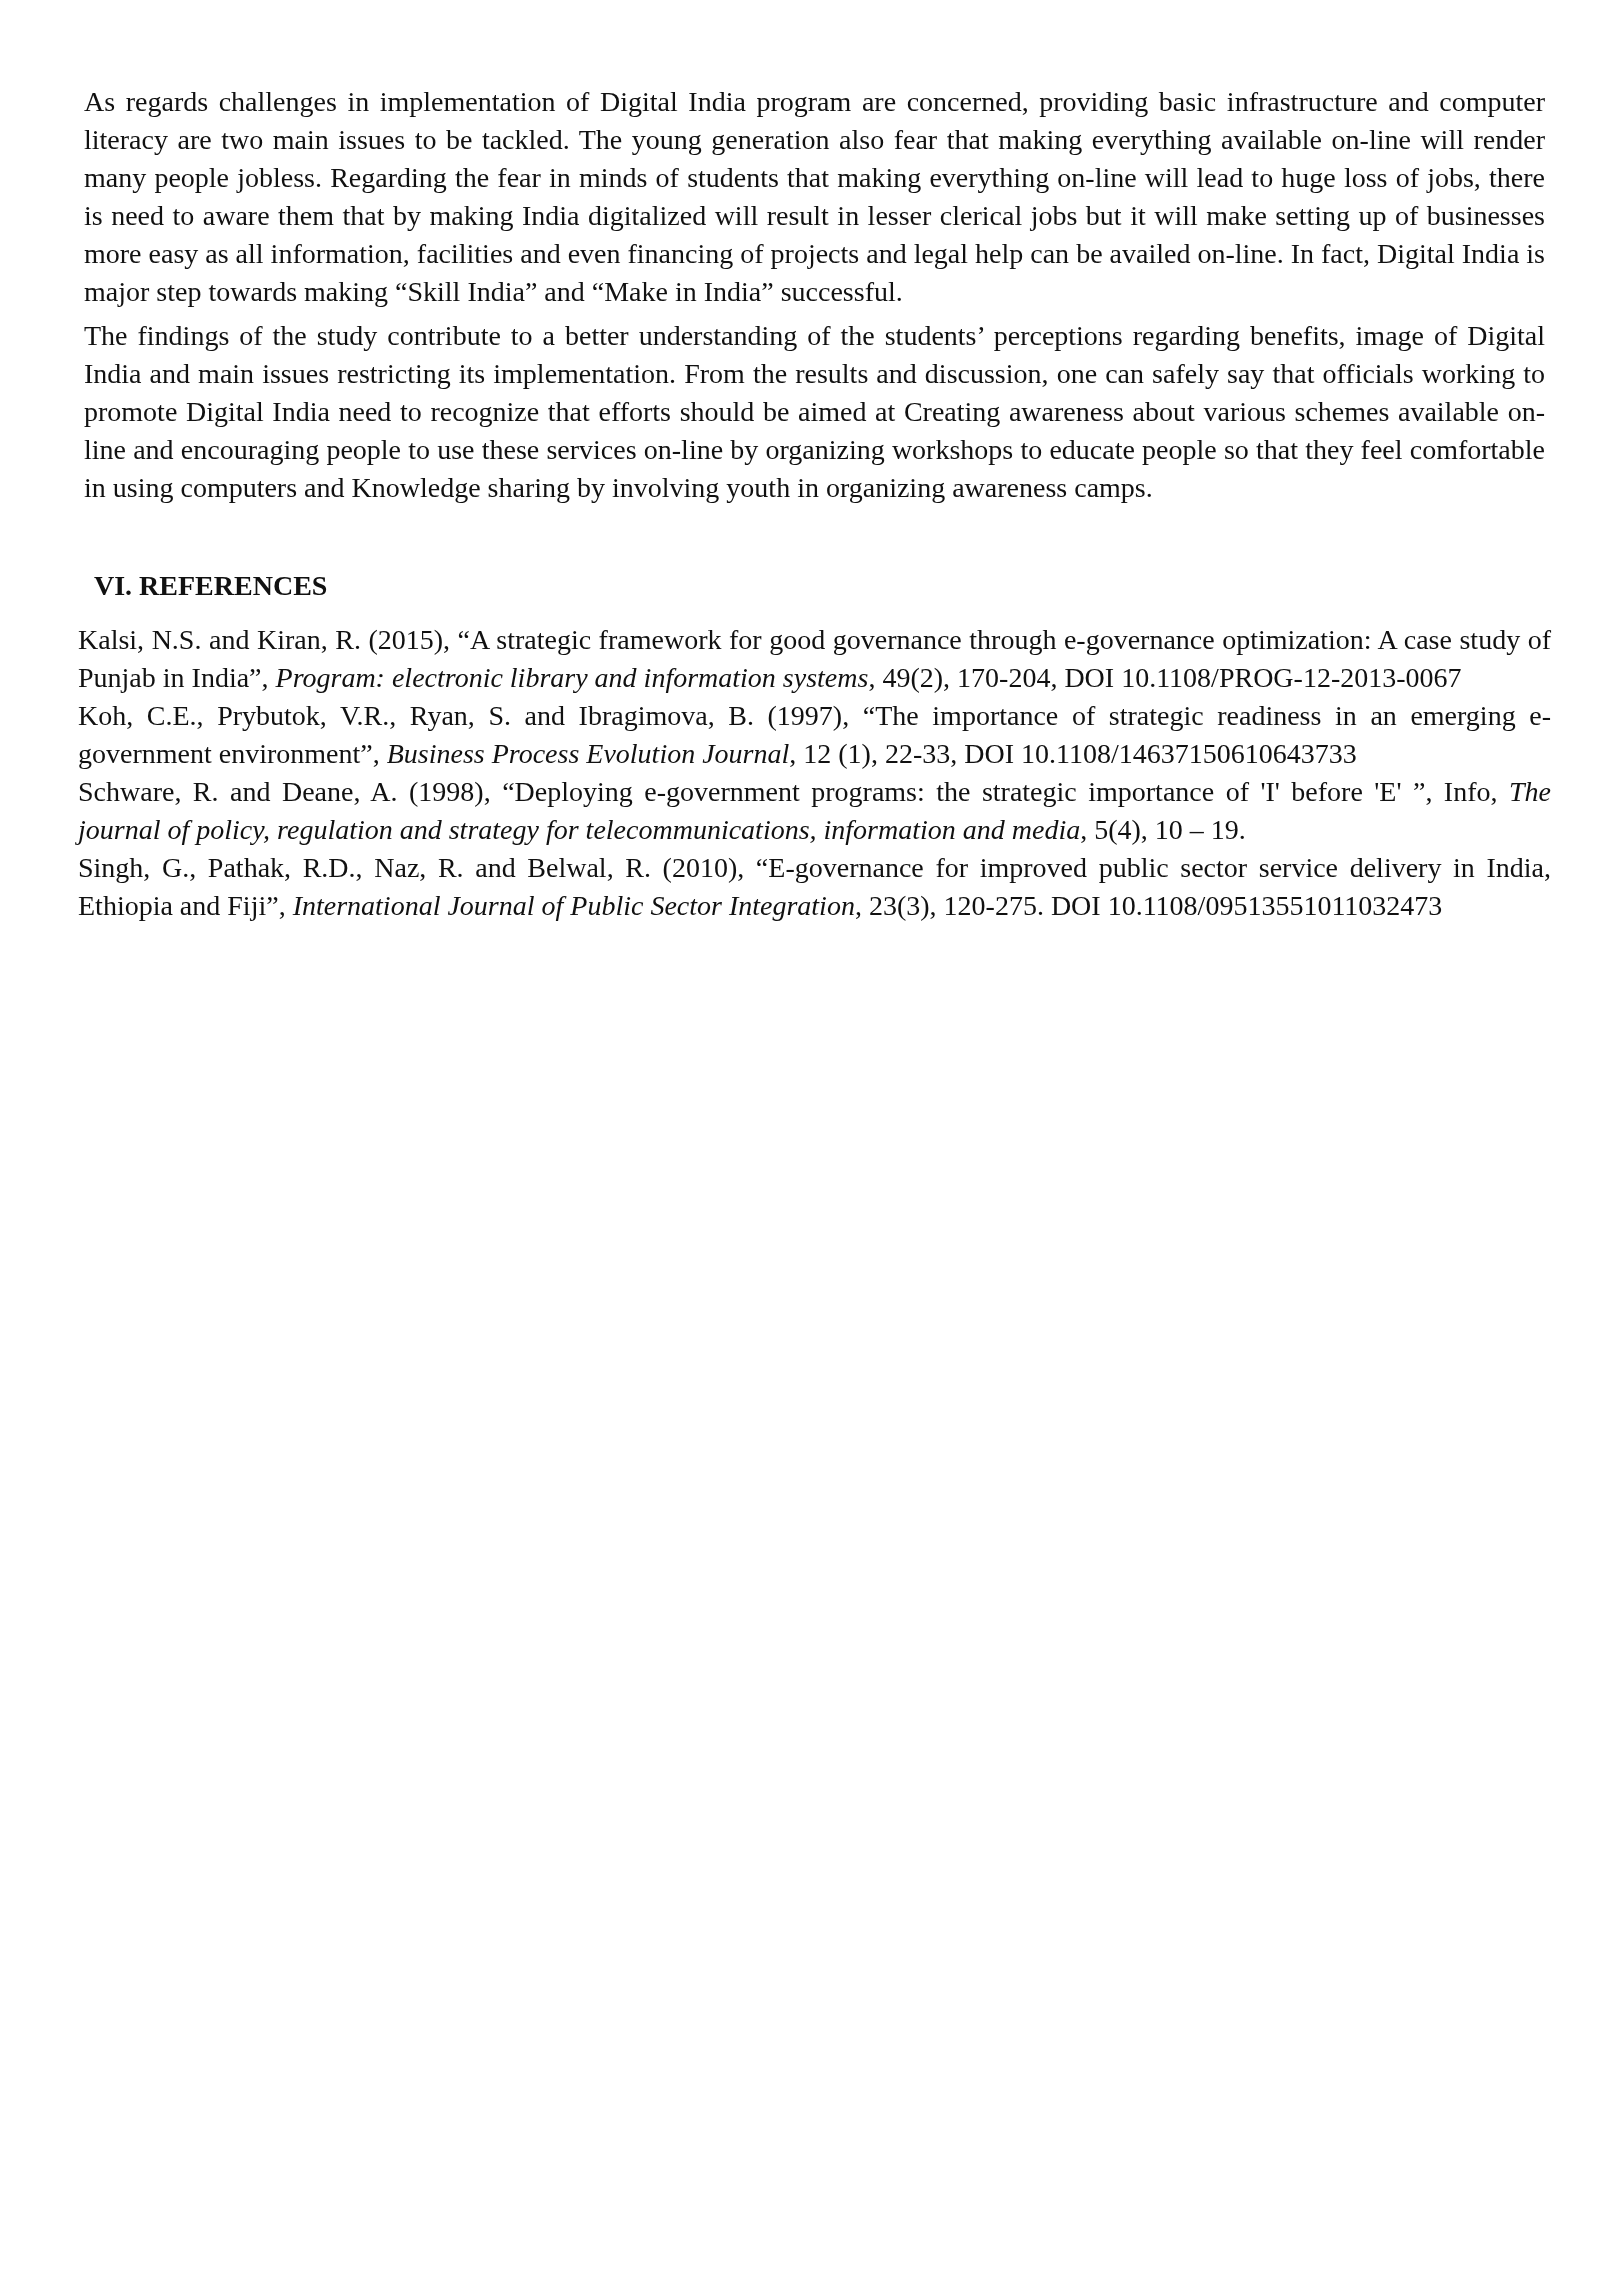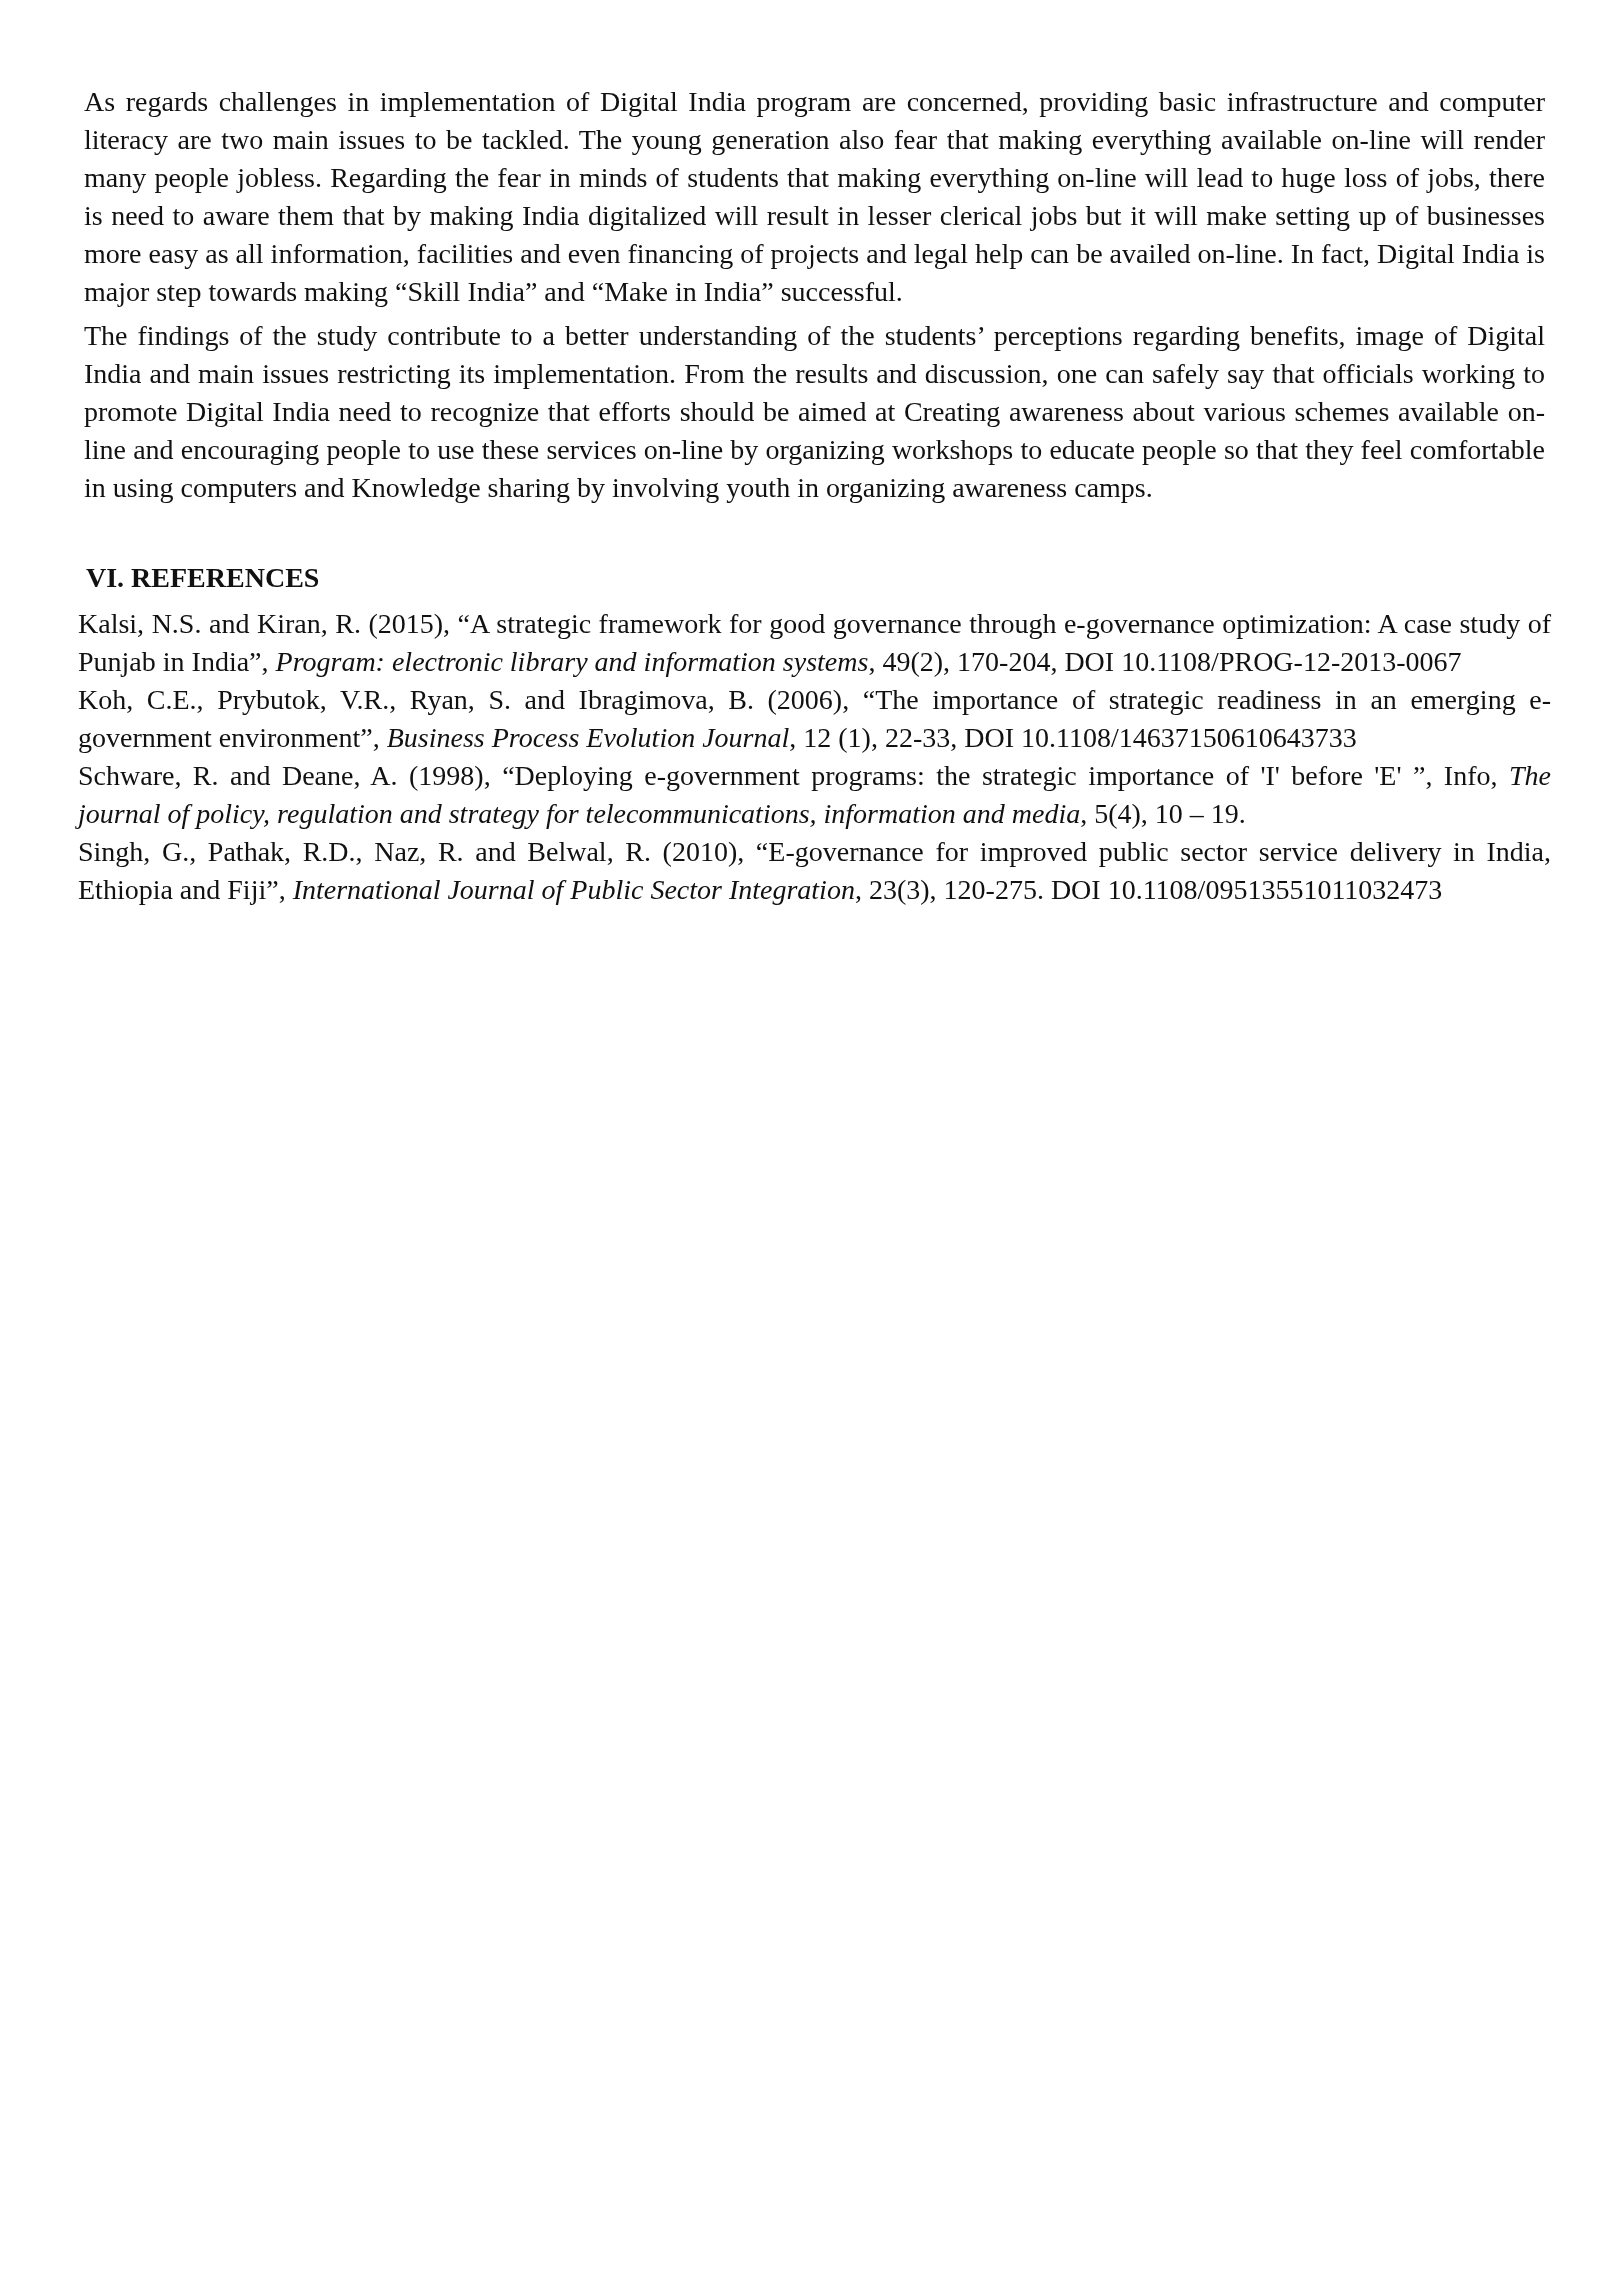--- a/index.html
+++ b/index.html
@@ -10,36 +10,36 @@
     top: 77px;
     width: 1473px;
     font-family: "Liberation Serif", serif;
     font-size: 28px;
     line-height: 38px;
     color: #111111;
   }
   p { margin: 6px; text-align: justify; }
   .gap { height: 38px; }
   h2 {
-    margin: 8px;
+    margin: 16px;
     font-size: 28px;
     line-height: 38px;
     font-weight: bold;
   }
   .ref { margin: 0; text-align: justify; }
   .ref i { font-style: italic; }
 </style>
 </head>
 <body>
 
 <div class="page">
   <p>As regards challenges in implementation of Digital India program are concerned, providing basic infrastructure and computer literacy are two main issues to be tackled. The young generation also fear that making everything available on-line will render many people jobless. Regarding the fear in minds of students that making everything on-line will lead to huge loss of jobs, there is need to aware them that by making India digitalized will result in lesser clerical jobs but it will make setting up of businesses more easy as all information, facilities and even financing of projects and legal help can be availed on-line. In fact, Digital India is major step towards making “Skill India” and “Make in India” successful.</p>
   <p>The findings of the study contribute to a better understanding of the students’ perceptions regarding benefits, image of Digital India and main issues restricting its implementation. From the results and discussion, one can safely say that officials working to promote Digital India need to recognize that efforts should be aimed at Creating awareness about various schemes available on-line and encouraging people to use these services on-line by organizing workshops to educate people so that they feel comfortable in using computers and Knowledge sharing by involving youth in organizing awareness camps.</p>
   <div class="gap"></div>
   <h2>VI. REFERENCES</h2>
   <div>
     <p class="ref"><span>Kalsi, N.S. and  Kiran, R. (2015), “A strategic framework for good governance through e-governance optimization: A case study of Punjab in India”, </span><i>Program: electronic library and information  systems</i><span>, 49(2), 170-204, DOI 10.1108/PROG-12-2013-0067</span></p>
-    <p class="ref"><span>Koh, C.E., Prybutok, V.R., Ryan, S. and Ibragimova, B. (2006), “The importance of strategic readiness in an emerging e-government environment”, </span><i>Business Process Evolution Journal</i><span>, 12 (1), 22-33, DOI 10.1108/14637150610643733</span></p>
+    <p class="ref"><span>Koh, C.E., Prybutok, V.R., Ryan, S. and Ibragimova, B. (1997), “The importance of strategic readiness in an emerging e-government environment”, </span><i>Business Process Evolution Journal</i><span>, 12 (1), 22-33, DOI 10.1108/14637150610643733</span></p>
     <p class="ref"><span>Schware, R. and Deane, A. (1998), “Deploying e-government programs: the strategic importance of 'I' before 'E' ”, Info, </span><i>The journal of policy, regulation and strategy for telecommunications, information and media</i><span>, 5(4), 10 – 19.</span></p>
     <p class="ref"><span>Singh, G., Pathak, R.D., Naz, R. and Belwal, R. (2010), “E-governance for improved public sector service delivery in India, Ethiopia and Fiji”, </span><i>International Journal of Public Sector Integration</i><span>, 23(3), 120-275. DOI 10.1108/09513551011032473</span></p>
   </div>
 </div>
 
 
 </body></html>

